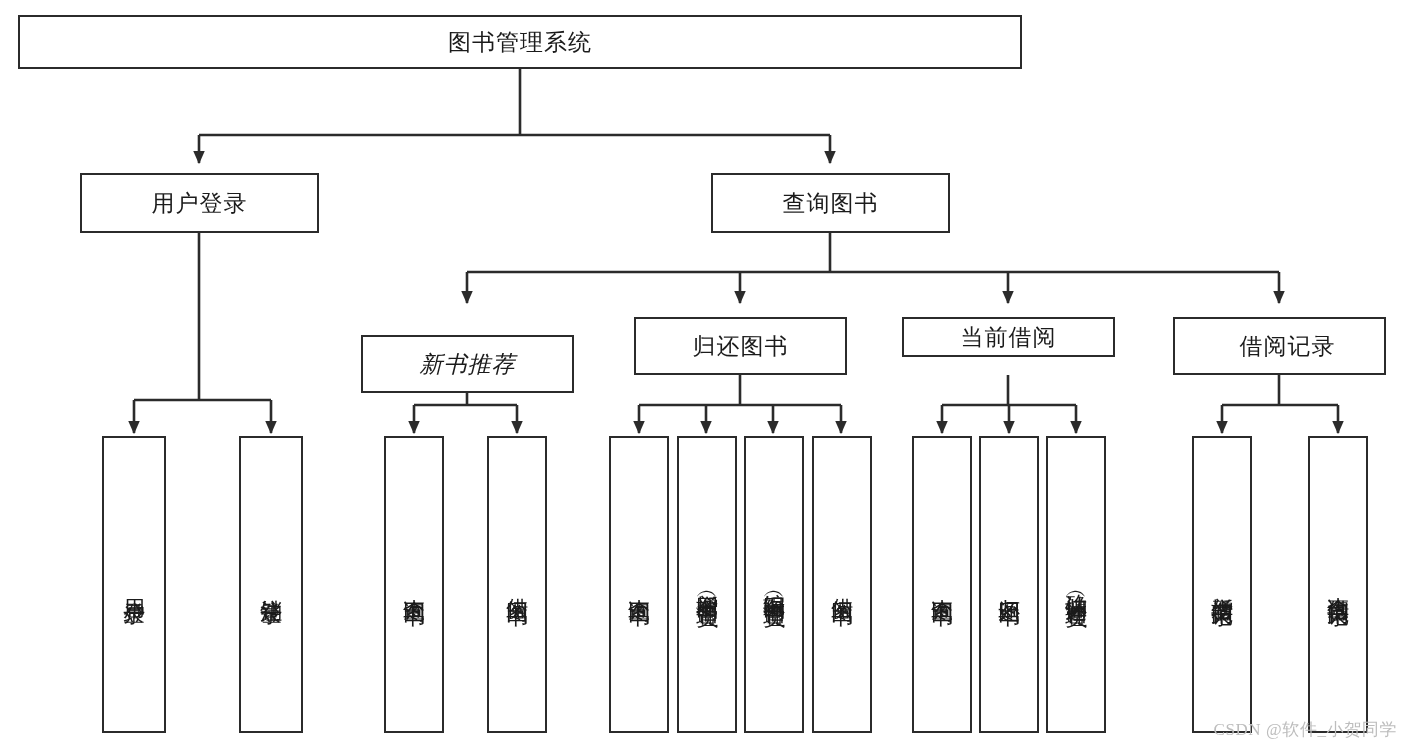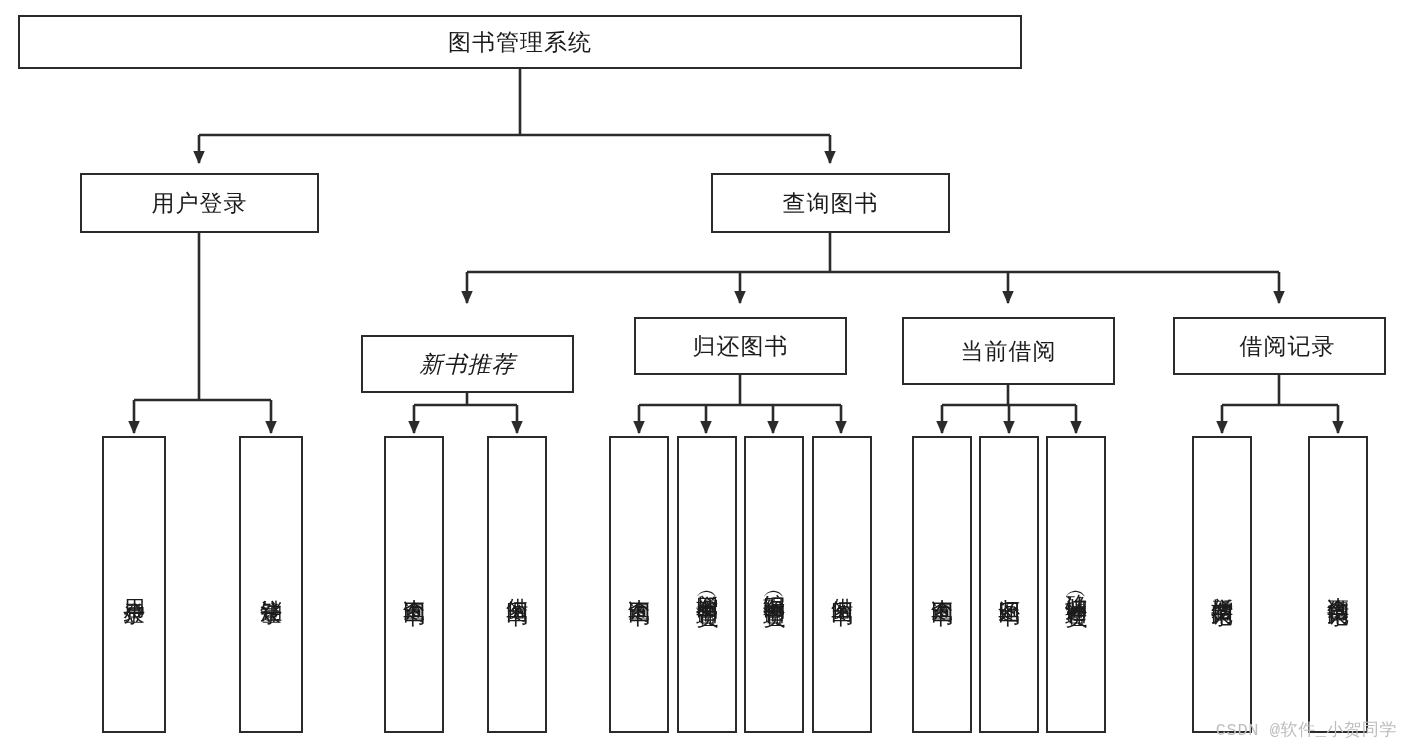--- a/index.html
+++ b/index.html
@@ -66,21 +66,21 @@
   }
   #watermark {
     position: absolute;
     right: 8px;
     bottom: 6px;
     font-size: 17px;
     color: #bdbdbd;
     letter-spacing: 0.6px;
     z-index: 5;
     white-space: nowrap;
-    font-family: Liberation Mono, monospace;
+    font-family: Liberation Serif, serif;
   }
 </style>
 </head>
 <body>
 
 <div id="canvas">
 
   <svg id="edges" viewBox="0 0 1405 747" width="1405" height="747" xmlns="http://www.w3.org/2000/svg">
     <defs>
       <marker id="arrow" viewBox="0 0 10 10" refX="9.2" refY="5" markerWidth="5.2" markerHeight="5.2" orient="auto-start-reverse">
@@ -144,21 +144,21 @@
   </div>
 
   <div class="node horiz" style="left:361px; top:335px; width:213px; height:58px;font-style:italic;">
     <span class="label">新书推荐</span>
   </div>
 
   <div class="node horiz" style="left:634px; top:317px; width:213px; height:58px;">
     <span class="label">归还图书</span>
   </div>
 
-  <div class="node horiz" style="left:902px; top:317px; width:213px; height:68px;">
+  <div class="node horiz" style="left:902px; top:317px; width:213px; height:40px;">
     <span class="label">当前借阅</span>
   </div>
 
   <div class="node horiz" style="left:1173px; top:317px; width:213px; height:58px;padding-left:16px;">
     <span class="label">借阅记录</span>
   </div>
 
   <div class="node vert" style="left:102px; top:436px; width:64px; height:297px;">
     <span class="label">用户登录</span>
   </div>

